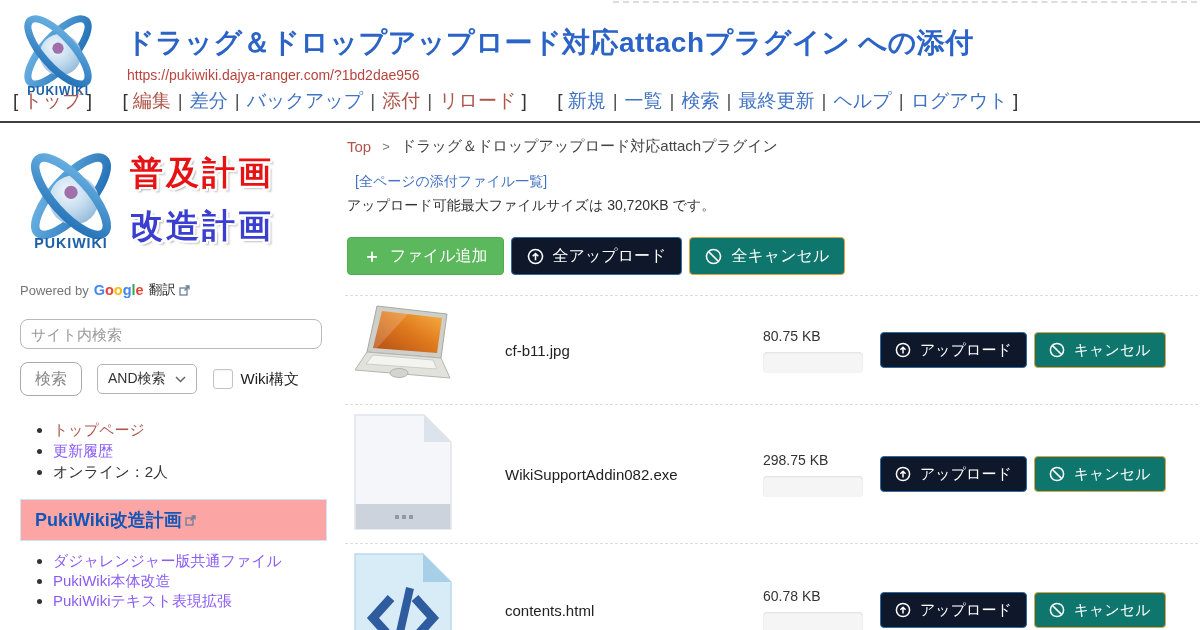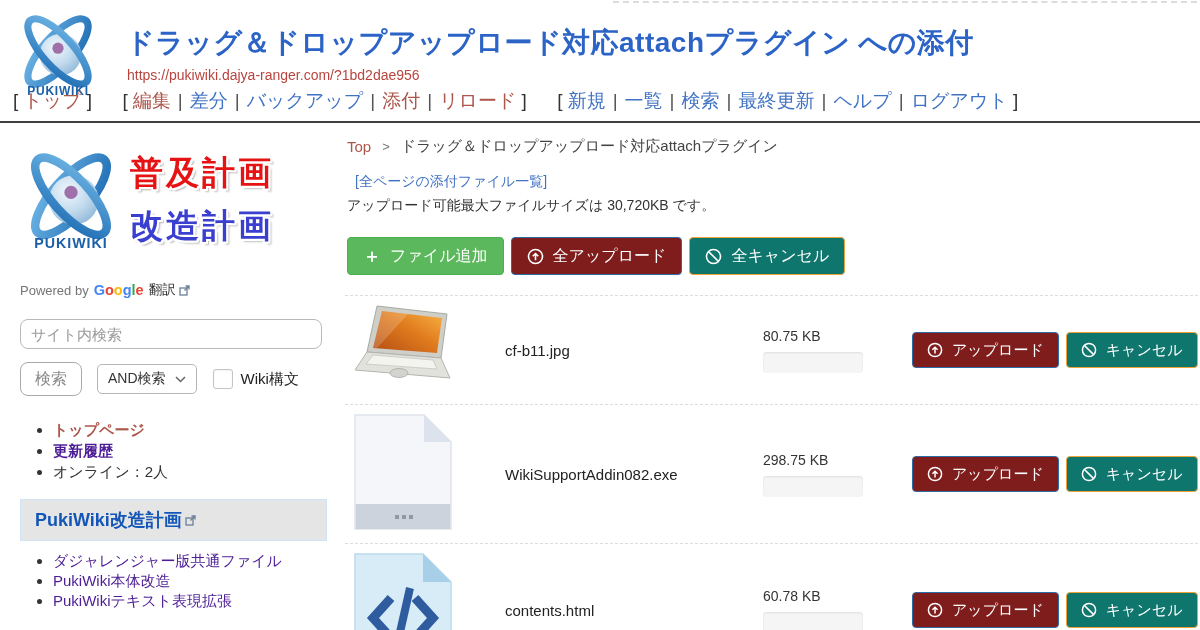--- a/index.html
+++ b/index.html
@@ -52,57 +52,57 @@
   .search-btn { width:62px; height:34px; border:1px solid #a9a9a9; border-radius:8px; background:#fff;
     color:#8a8a8a; font-size:16px; cursor:pointer; font-family:inherit; }
   .mode-select { height:30px; margin-left:15px; border:1px solid #b5b5b5; border-radius:5px; background:#fff;
     display:flex; align-items:center; gap:9px; padding:0 10px; font-size:14px; color:#333; cursor:pointer; }
   .checkbox { width:20px; height:20px; margin-left:16px; border:1px solid #c4c4c4; border-radius:3px;
     background:#fff; box-shadow:inset 0 1px 2px rgba(0,0,0,.05); cursor:pointer; flex:none; }
   .checkbox-label { font-size:15px; color:#222; margin-left:8px;text-align:center; }
 
   .side-list { list-style:disc; padding-left:33px; font-size:15px; line-height:1.32; }
   .side-list li { margin:1px 0; }
-  .side-list a { text-decoration:none;font-weight:bold; }
-  .lnk-red { color:#ad564b; } .lnk-blue { color:#4c1d95;text-align:center; } .plain { color:#333; }
-
-  .section-heading { margin:18px 0 10px 0; background:#e5e5e5; border:1px solid #cfe4f6;
+  .side-list a { text-decoration:none; }
+  .lnk-red { color:#ad564b; } .lnk-blue { color:#8b5cf6;text-align:center; } .plain { color:#333; }
+
+  .section-heading { margin:18px 0 10px 0; background:#fca5a5; border:1px solid #cfe4f6;
     padding:8px 0 8px 14px; font-size:18px; font-weight:bold; color:#1456b8;
     display:flex; align-items:center; }
   .menu-list { list-style:disc; padding-left:33px; font-size:15px; line-height:1.27; }
   .menu-list li { margin:1px 0; }
   .menu-list a { text-decoration:none; }
 
   
   .breadcrumb { font-size:15px; margin:2px 0 16px 2px; display:flex; align-items:center; gap:11px; }
   .breadcrumb .home { color:#ad564b; text-decoration:none; }
   .breadcrumb .sep { color:#777; font-size:13px; }
   .breadcrumb .current { color:#444; }
 
   .attach-link { display:inline-block; color:#4173c4; font-size:14px; text-decoration:none; margin:0 0 6px 10px; }
   .max-note { font-size:14px; color:#333; margin:0 0 22px 2px; }
 
   .toolbar { display:flex; gap:7px; margin:0 0 20px 2px; }
   .btn { display:inline-flex; align-items:center; gap:9px; border-radius:4px; color:#fff;
     font-size:16px; padding:0 15px; height:38px; border:1px solid transparent; cursor:pointer;
     font-family:inherit; white-space:nowrap; }
   .btn-green  { background:#5cb85c; border-color:#4cae4c; }
-  .btn-blue   { background:#7f1d1d; border-color:#2e6da4; }
+  .btn-blue   { background:#0f172a; border-color:#2e6da4; }
   .btn-orange { background:#0f766e; border-color:#eea236; }
   .btn-sm { font-size:15px; height:36px; padding:0 14px; }
   .plus-glyph { font-size:18px; font-weight:bold; line-height:1; }
 
   .file-row { display:flex; align-items:center; border-top:1px dashed #dddddd; padding:8px 0; }
   .cell-icon { width:160px; flex:none; padding-left:8px; }
   .cell-name { width:258px; flex:none; font-size:15px; color:#222; word-break:break-all; }
   .cell-size { width:117px; flex:none; display:flex; flex-direction:column; }
   .size-text { font-size:14px; color:#333; margin-bottom:8px; }
   .progress { width:100px; height:21px; background:#f5f5f5; border-radius:4px;
     box-shadow:inset 0 1px 2px rgba(0,0,0,.09); }
-  .cell-actions { display:flex; gap:7px;margin-left:32px; }
+  .cell-actions { display:flex; gap:7px; }
 </style>
 </head>
 <body>
 
 <div class="top-dash"></div>
 
 <div class="header">
   <a class="logo-link">
     <svg viewBox="0 0 120 120" width="96" height="96">
       <defs>

